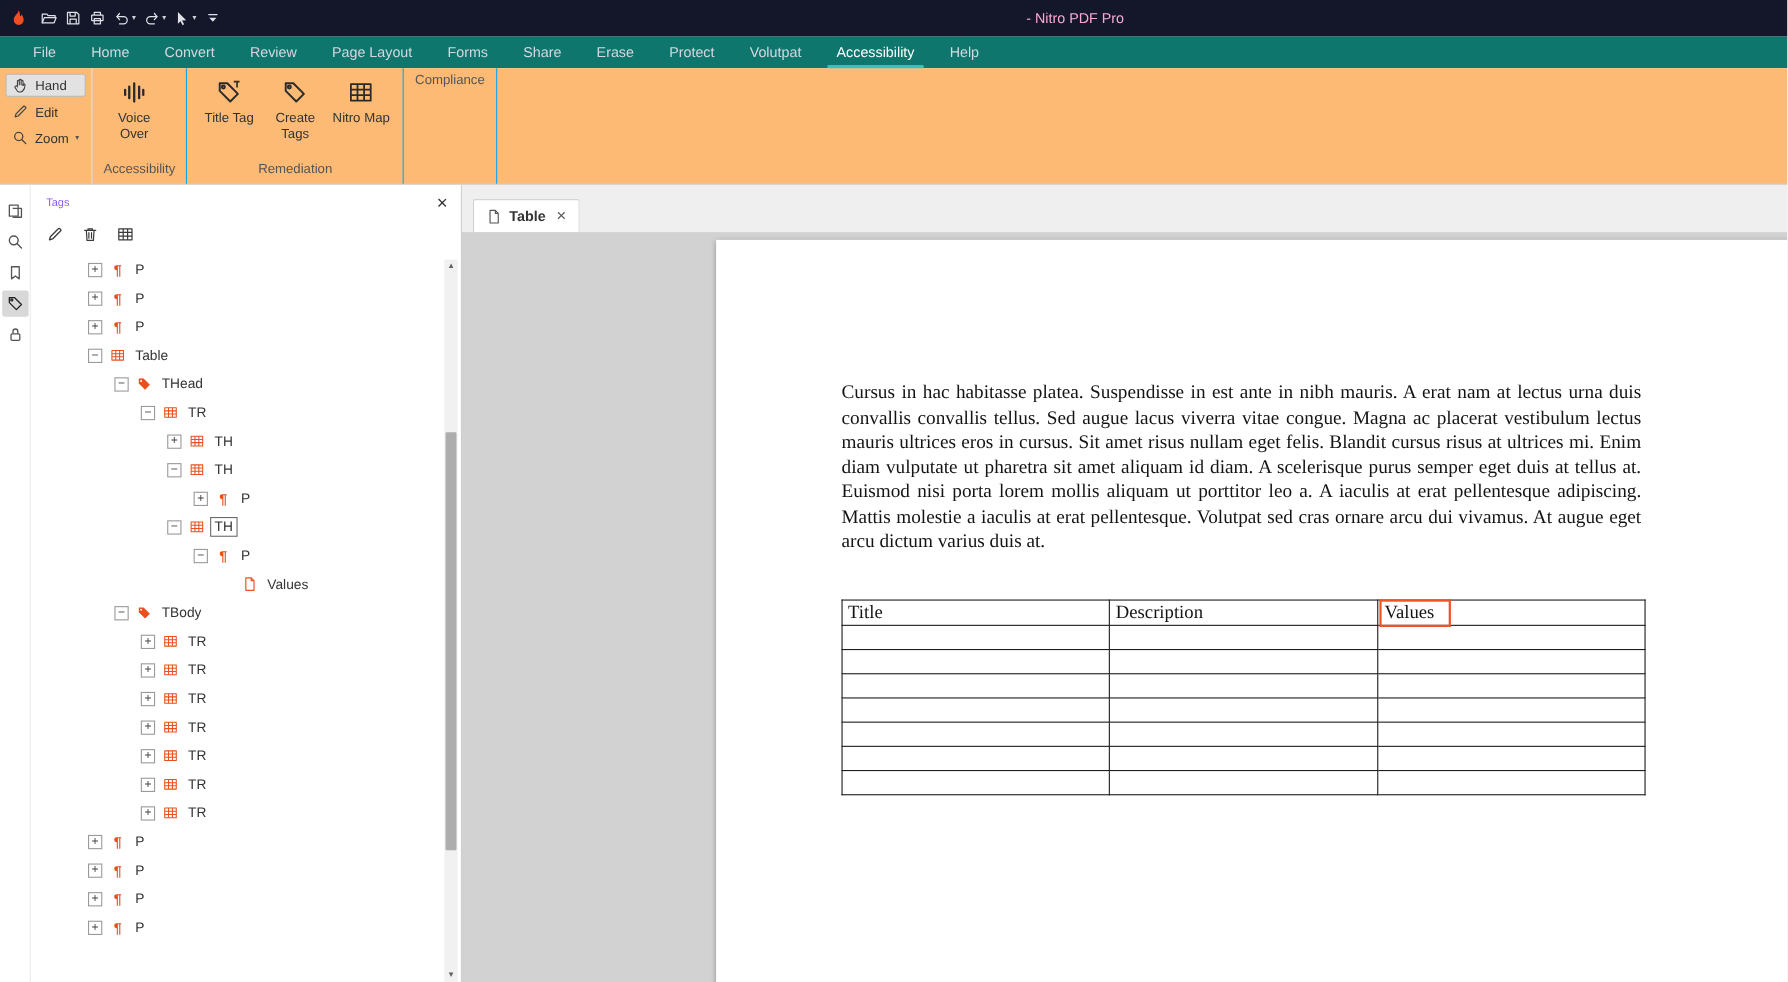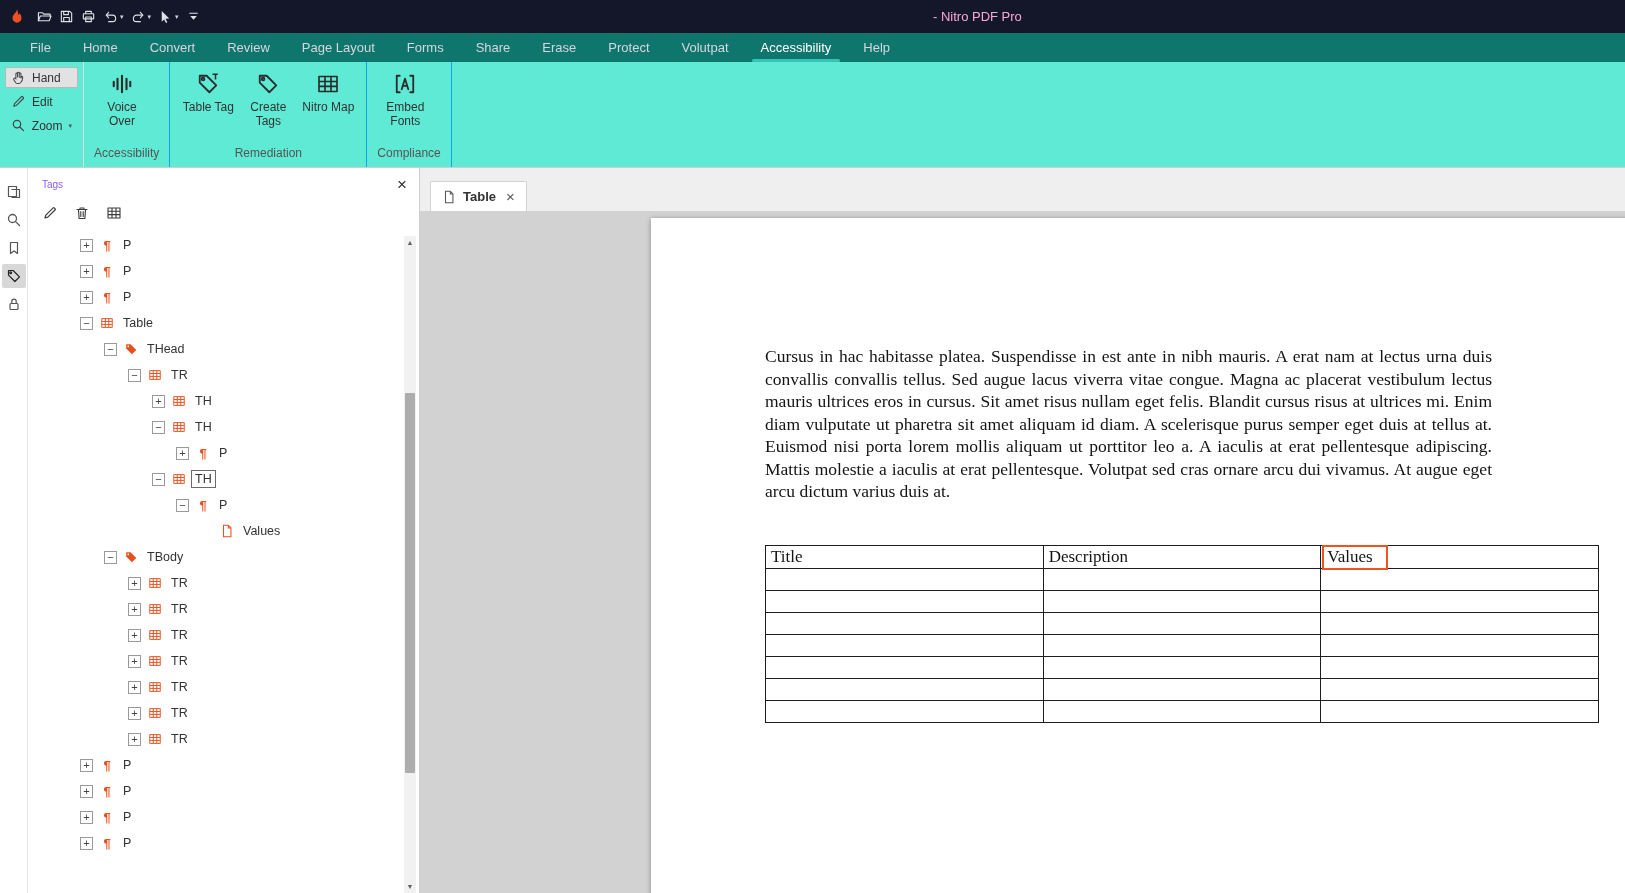--- a/index.html
+++ b/index.html
@@ -14,21 +14,21 @@
   .win-title{position:absolute;left:933px;top:0;height:33px;display:flex;align-items:center;font-size:13px;color:#f9a8d4}
   .logo-wrap{display:flex;align-items:center;margin-right:4px}
 
   
   .menubar{height:29px;background:#0f766e;display:flex;align-items:stretch;padding-left:14px}
   .menu-tab{color:#d4d7df;font-size:13px;padding:0 16px;display:flex;align-items:center;position:relative;cursor:default}
   .menu-tab.active{color:#fff}
   .menu-tab.active::after{content:"";position:absolute;left:7px;right:7px;bottom:0;height:3px;background:#35c4b5;border-radius:2px}
 
   
-  .ribbon{height:106px;background:#5eead4;border-bottom:1px solid #cfcfcf;display:flex;align-items:stretch}
+  .ribbon{height:106px;background:#fdba74;border-bottom:1px solid #cfcfcf;display:flex;align-items:stretch}
   .tool-col{width:84px;border-right:1px solid #dedede;padding:5px 5px;display:flex;flex-direction:column;gap:3px}
   .tool-btn{display:flex;align-items:center;gap:6px;font-size:12px;color:#333;padding:2px 5px;border:1px solid transparent;border-radius:2px;cursor:default}
   .tool-btn.selected{background:#e2e2e2;border-color:#b9b9b9}
   .tool-btn .ico15{color:#444}
   .ribbon-group{display:flex;flex-direction:column;border-right:1px solid #0ea5e9}
   .group-buttons{flex:1;display:flex;align-items:flex-start;padding:6px 12px 0 12px;gap:8px}
   .ribbon-btn{display:flex;flex-direction:column;align-items:center;width:52px;font-size:12px;color:#333;text-align:center;gap:5px;padding-top:4px;cursor:default}
   .ribbon-btn .ico24{color:#2b2b2b}
   .ribbon-btn .btn-label{line-height:1.15}
   .group-label{text-align:center;font-size:12px;color:#555;padding:3px 10px 7px}
@@ -63,21 +63,21 @@
   .doc-area{flex:1;display:flex;flex-direction:column;background:#d2d2d2;min-width:0}
   .tab-strip{height:43px;background:#efefef;display:flex;align-items:flex-end;padding-left:10px;flex:none}
   .doc-tab{height:30px;background:#fff;border:1px solid #d2d2d2;border-bottom:none;border-radius:2px 2px 0 0;display:flex;align-items:center;gap:7px;padding:0 11px;font-size:13px;font-weight:600;color:#333;cursor:default}
   .doc-tab .ico14{color:#555}
   .tab-close{font-weight:400;font-size:15px;color:#555;margin-left:3px}
   .canvas{flex:1;position:relative;overflow:hidden}
   .page{position:absolute;left:231px;top:7px;width:1410px;height:1160px;background:#fff;box-shadow:0 1px 5px rgba(0,0,0,.35)}
 
   .doc-paragraph{position:absolute;left:114px;top:127px;width:727px;font-family:"Liberation Serif",serif;font-size:17.5px;line-height:22.5px;color:#141414;text-align:justify}
 
-  .doc-table{position:absolute;left:114px;top:327px;border-collapse:collapse;table-layout:fixed;width:834px;font-family:"Liberation Serif",serif;color:#141414}
+  .doc-table{position:absolute;left:114px;top:327px;border-collapse:collapse;table-layout:fixed;width:731px;font-family:"Liberation Serif",serif;color:#141414}
   .doc-table th,.doc-table td{border:1px solid #1d1d1d;height:22px;padding:0 5px;font-weight:normal;text-align:left;font-size:17px}
   .doc-table th{height:23px}
   .values-box{display:inline-block;border:2px solid #ee5322;padding:0 13px 1px 3px;margin:-2px 0 -2px -4px}
 
   
   svg.ico{display:inline-block;vertical-align:middle}
   .ico14{width:14px;height:14px}
   .ico15{width:15px;height:15px}
   .ico16{width:16px;height:16px}
   .ico18{width:18px;height:18px}
@@ -310,46 +310,38 @@
           </div>
         </div>
         <div class="group-label">Accessibility</div>
       </div>
       <div class="ribbon-group">
         <div class="group-buttons">
           <div class="ribbon-btn">
             <svg class="ico ico24" viewBox="0 0 16 16">
               <use href="#i-autotag" xlink:href="#i-autotag"></use>
             </svg>
-            <div class="btn-label">Table Tag</div>
+            <div class="btn-label">Title Tag</div>
           </div>
           <div class="ribbon-btn">
             <svg class="ico ico24" viewBox="0 0 16 16">
               <use href="#i-tagshape" xlink:href="#i-tagshape"></use>
             </svg>
             <div class="btn-label">Create Tags</div>
           </div>
           <div class="ribbon-btn">
             <svg class="ico ico24" viewBox="0 0 16 16">
               <use href="#i-grid" xlink:href="#i-grid"></use>
             </svg>
             <div class="btn-label">Nitro Map</div>
           </div>
         </div>
         <div class="group-label">Remediation</div>
       </div>
       <div class="ribbon-group">
-        <div class="group-buttons">
-          <div class="ribbon-btn">
-            <svg class="ico ico24" viewBox="0 0 16 16">
-              <use href="#i-fonts" xlink:href="#i-fonts"></use>
-            </svg>
-            <div class="btn-label">Embed Fonts</div>
-          </div>
-        </div>
         <div class="group-label">Compliance</div>
       </div>
     </div>
 </div>
 
 <div class="main">
 
   <div class="iconstrip" id="iconstrip">
       <div class="strip-item">
         <svg class="ico ico16" viewBox="0 0 16 16">

